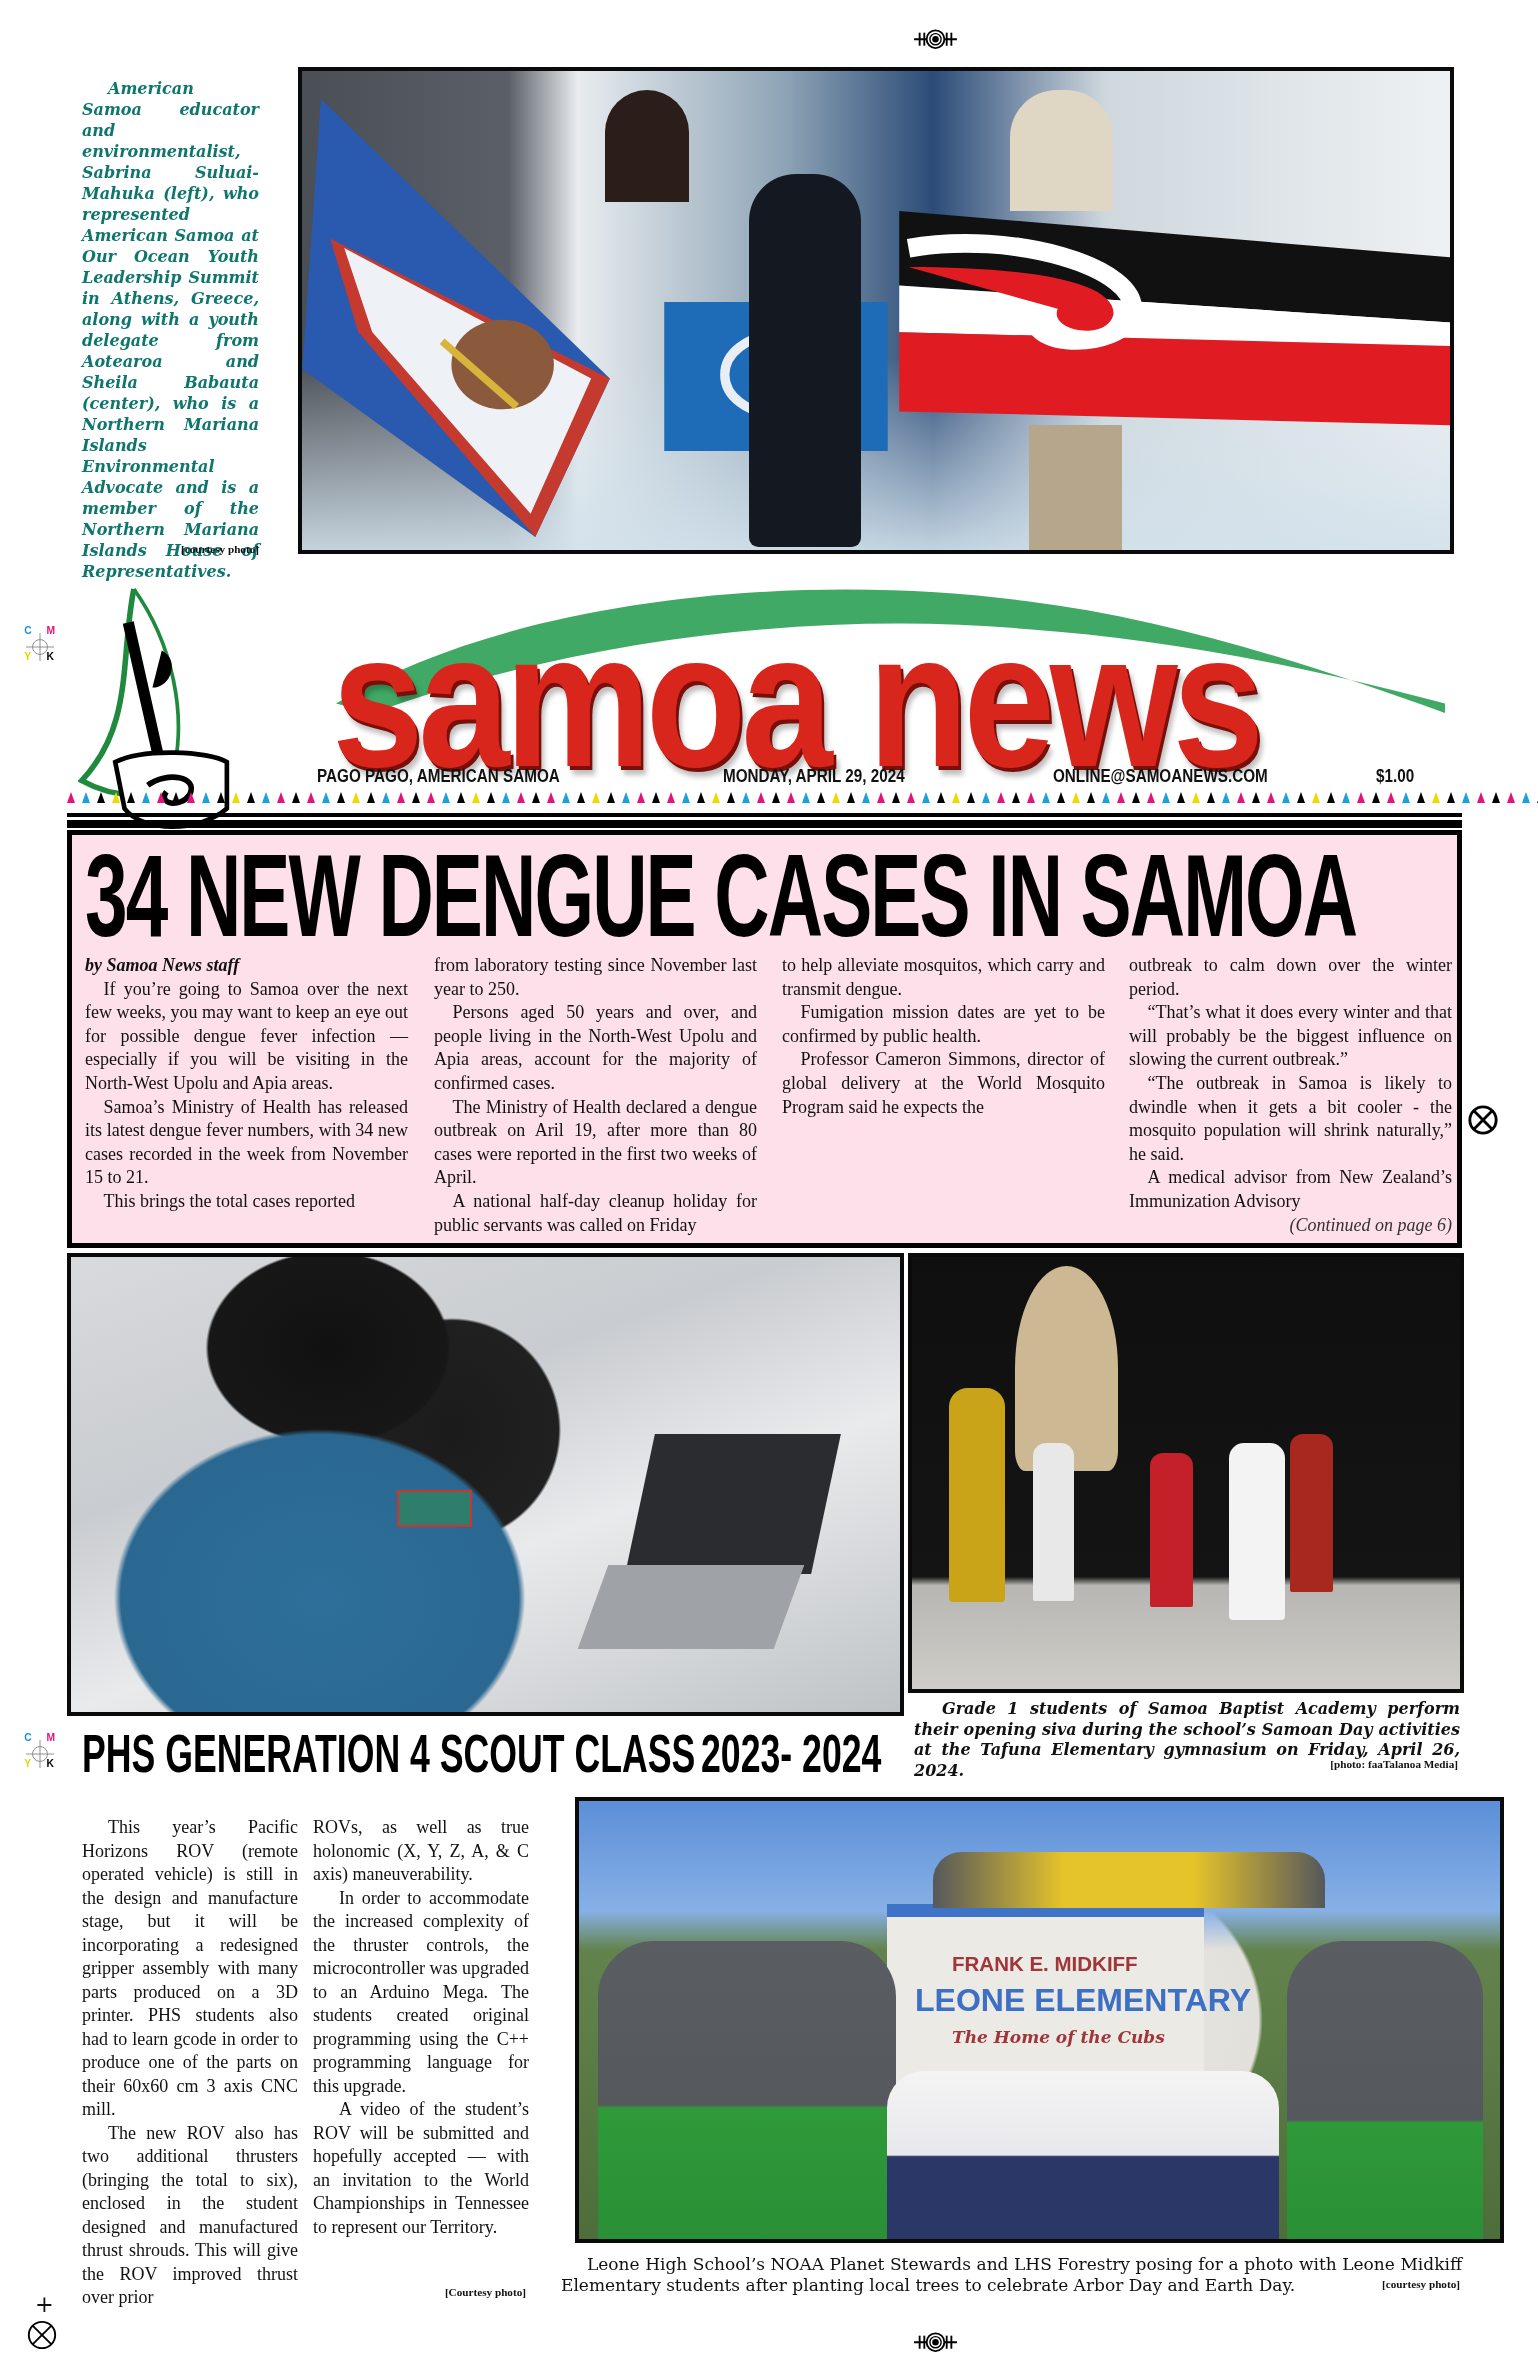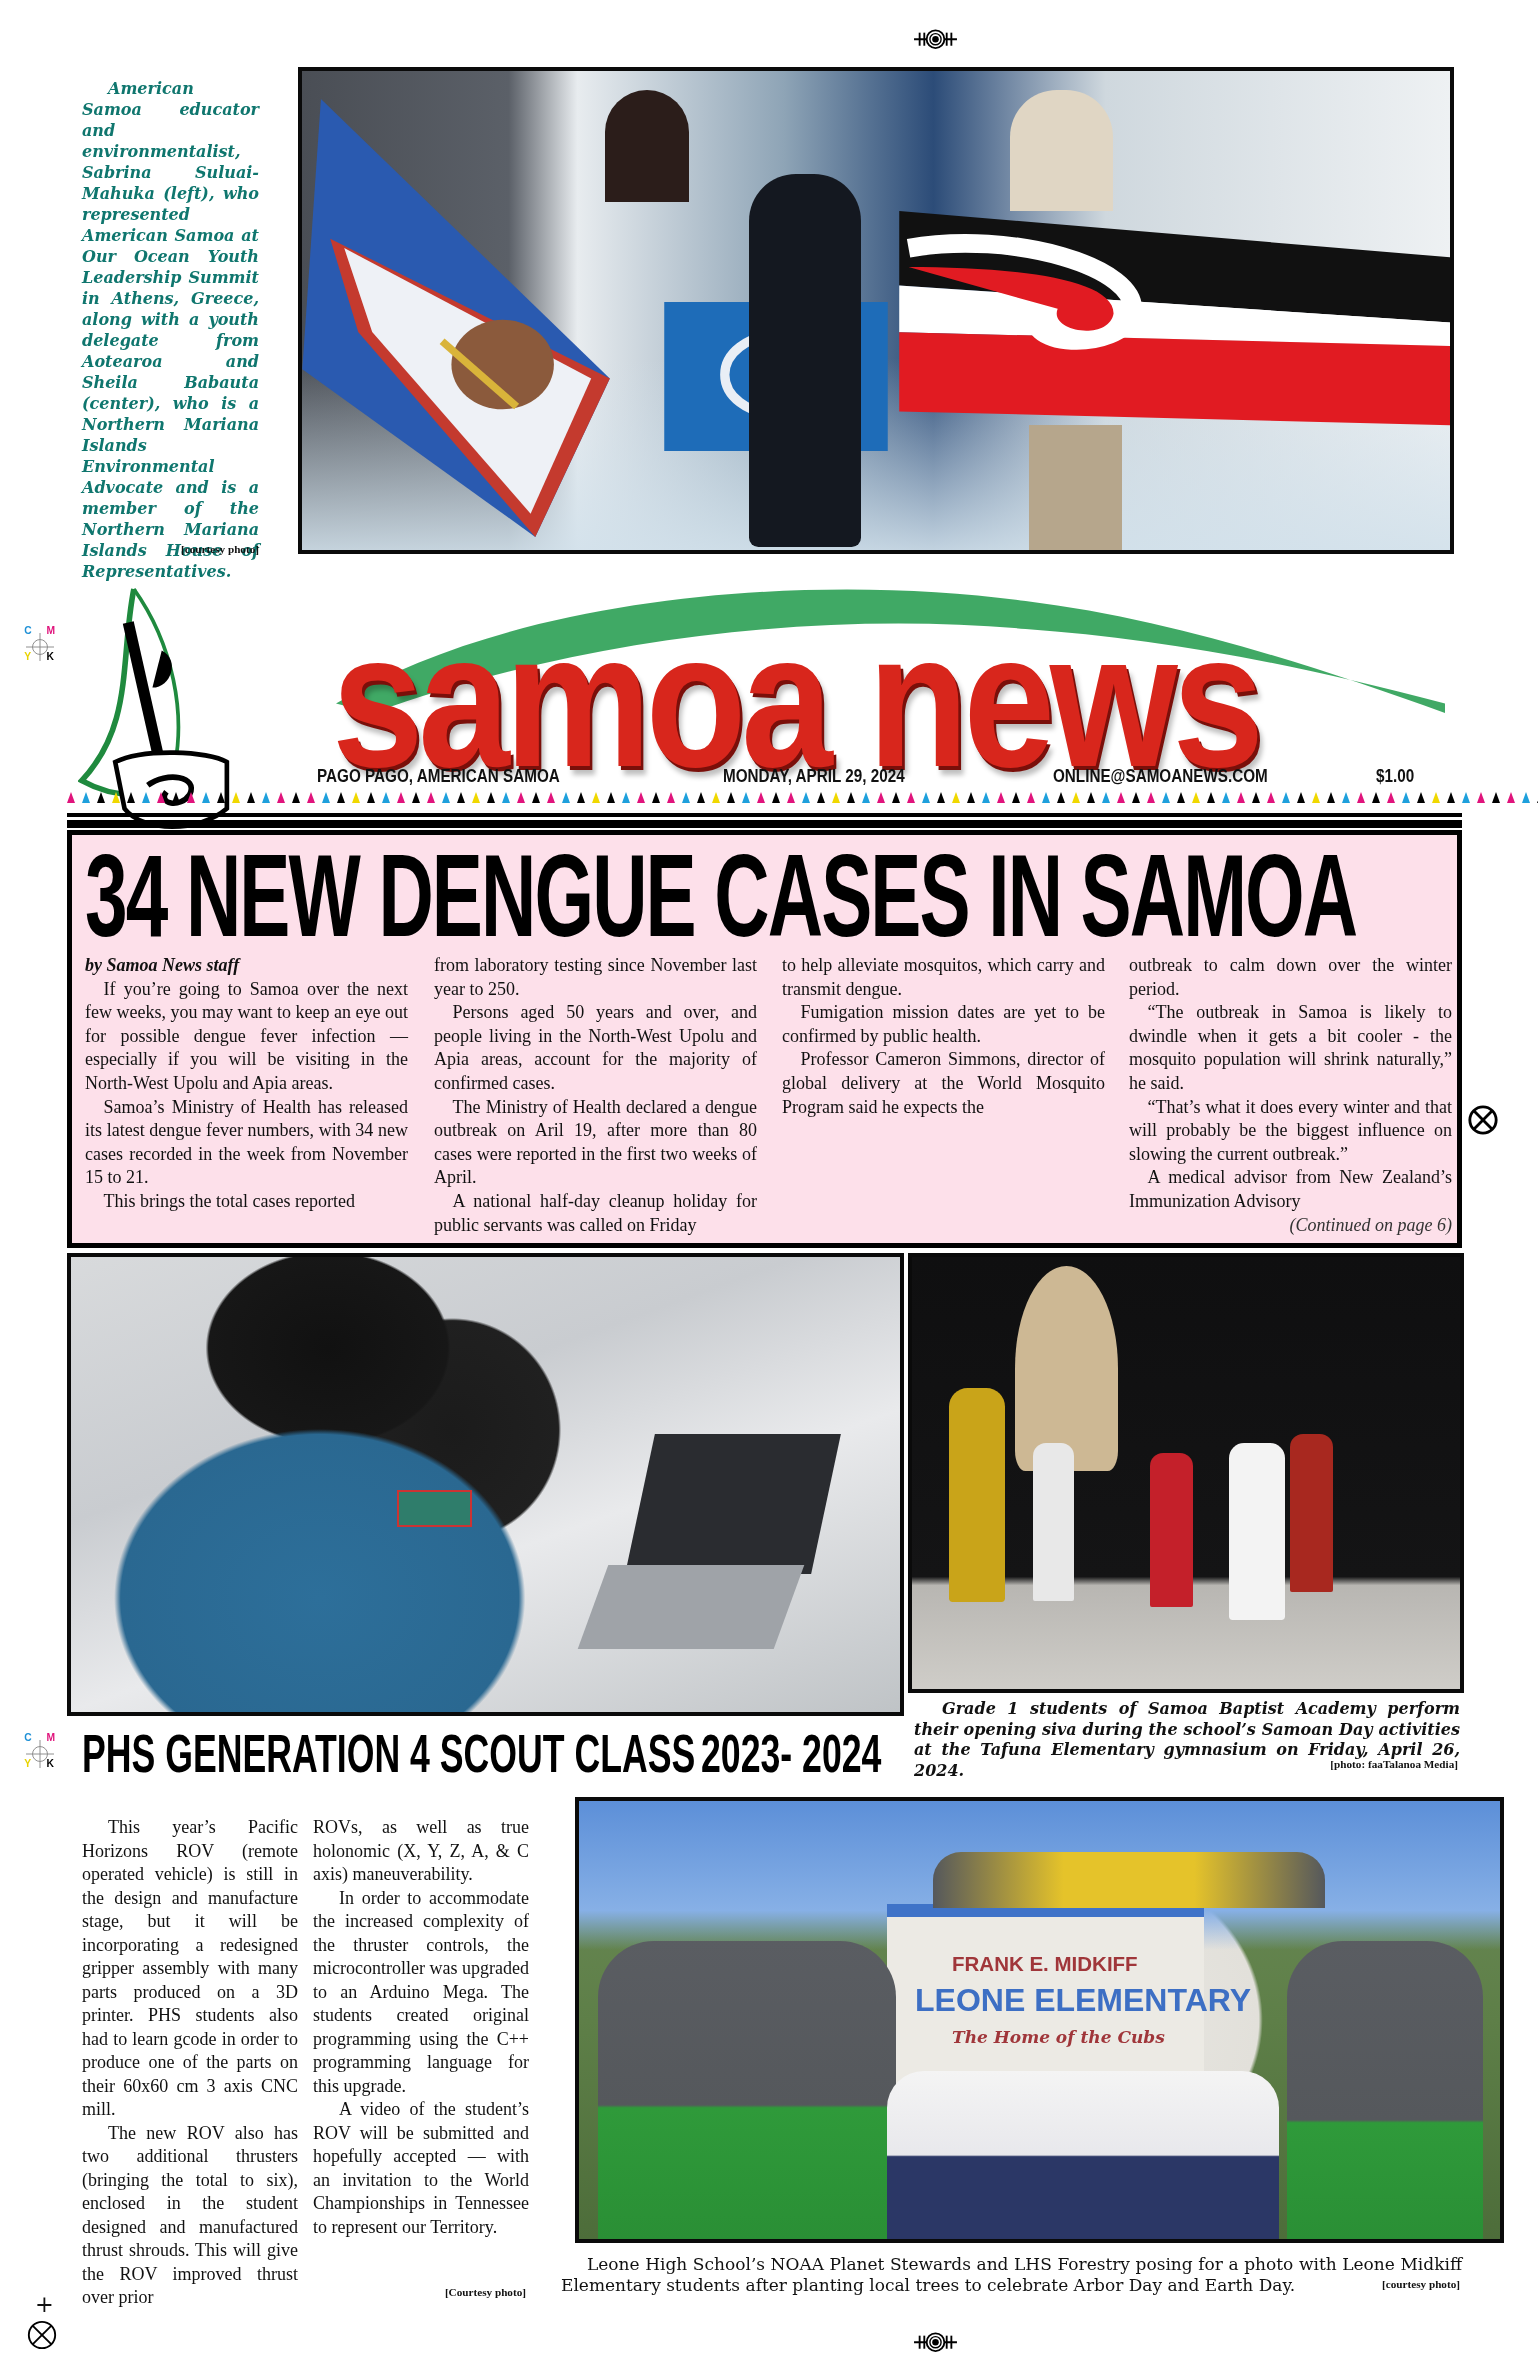--- a/index.html
+++ b/index.html
@@ -344,22 +344,22 @@
       <p>The Ministry of Health declared a dengue outbreak on Aril 19, after more than 80 cases were reported in the first two weeks of April.</p>
       <p>A national half-day cleanup holiday for public servants was called on Friday</p>
     </div>
     <div class="col" style="left:697px;">
       <p class="noind">to help alleviate mosquitos, which carry and transmit dengue.</p>
       <p>Fumigation mission dates are yet to be confirmed by public health.</p>
       <p>Professor Cameron Simmons, director of global delivery at the World Mosquito Program said he expects the</p>
     </div>
     <div class="col" style="left:1044px;">
       <p class="noind">outbreak to calm down over the winter period.</p>
+      <p>“That’s what it does every winter and that will probably be the biggest influence on slowing the current outbreak.”</p>
       <p>“The outbreak in Samoa is likely to dwindle when it gets a bit cooler - the mosquito population will shrink naturally,” he said.</p>
-      <p>“That’s what it does every winter and that will probably be the biggest influence on slowing the current outbreak.”</p>
       <p>A medical advisor from New Zealand’s Immunization Advisory</p>
       <p class="cont">(Continued on page 6)</p>
     </div>
   </div>
 </div>
 
 <div class="abs photo ph-lab">
   <div class="abs" style="left:569px;top:177px;width:186px;height:140px;background:#2a2c30;transform:skewX(-12deg);"></div>
   <div class="abs" style="left:522px;top:308px;width:196px;height:84px;background:#9fa3a8;transform:skewX(-20deg);"></div>
   <div class="abs" style="left:326px;top:233px;width:75px;height:37px;background:#2f7d6b;border:2.8px solid #c33;"></div>

